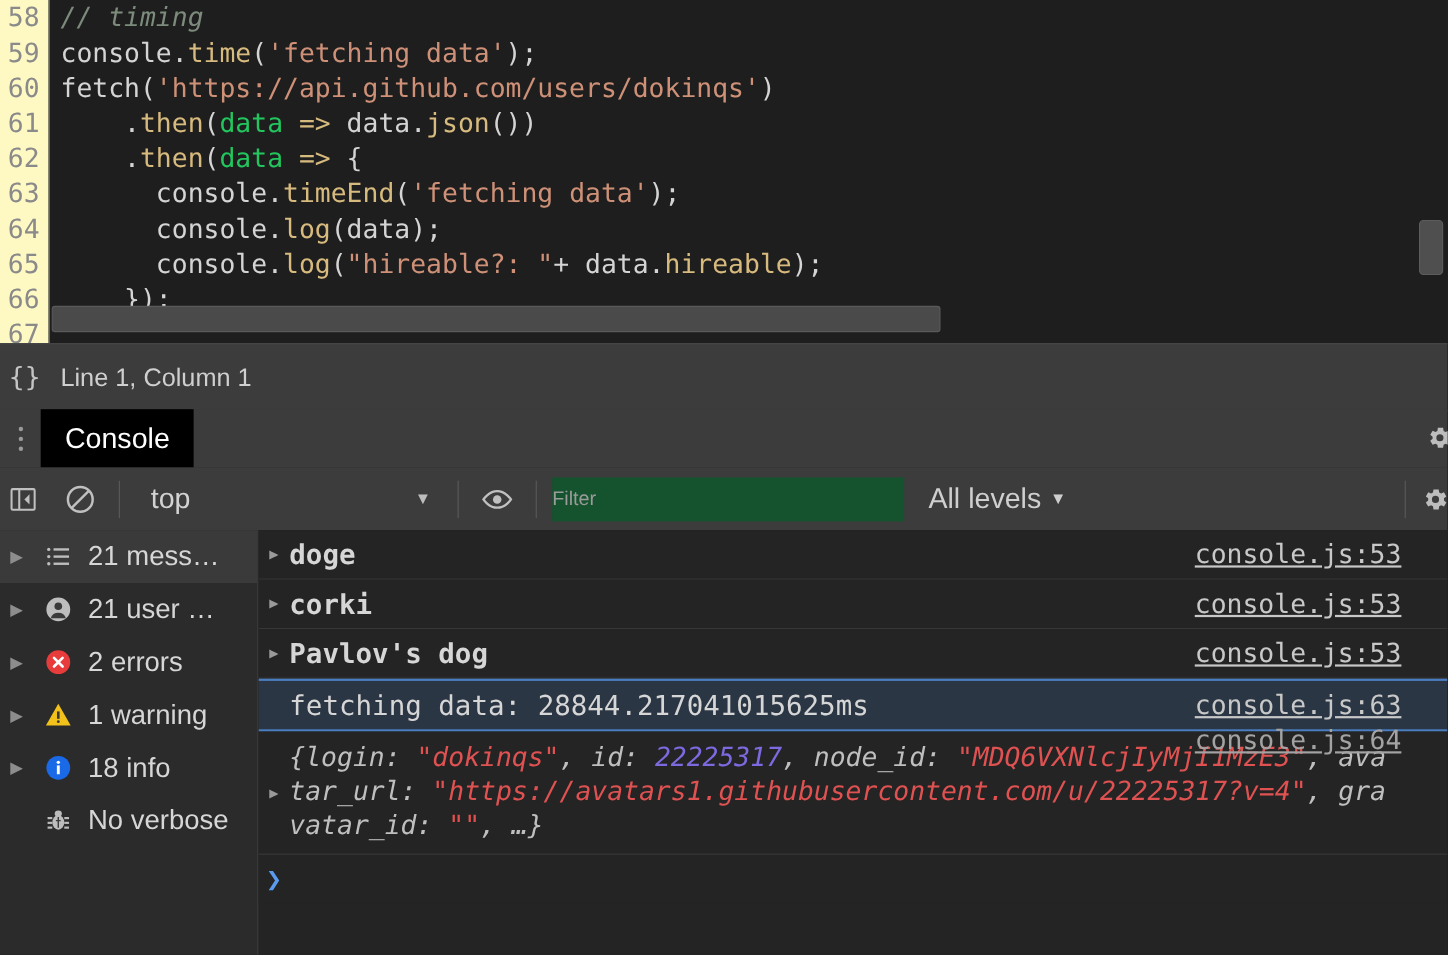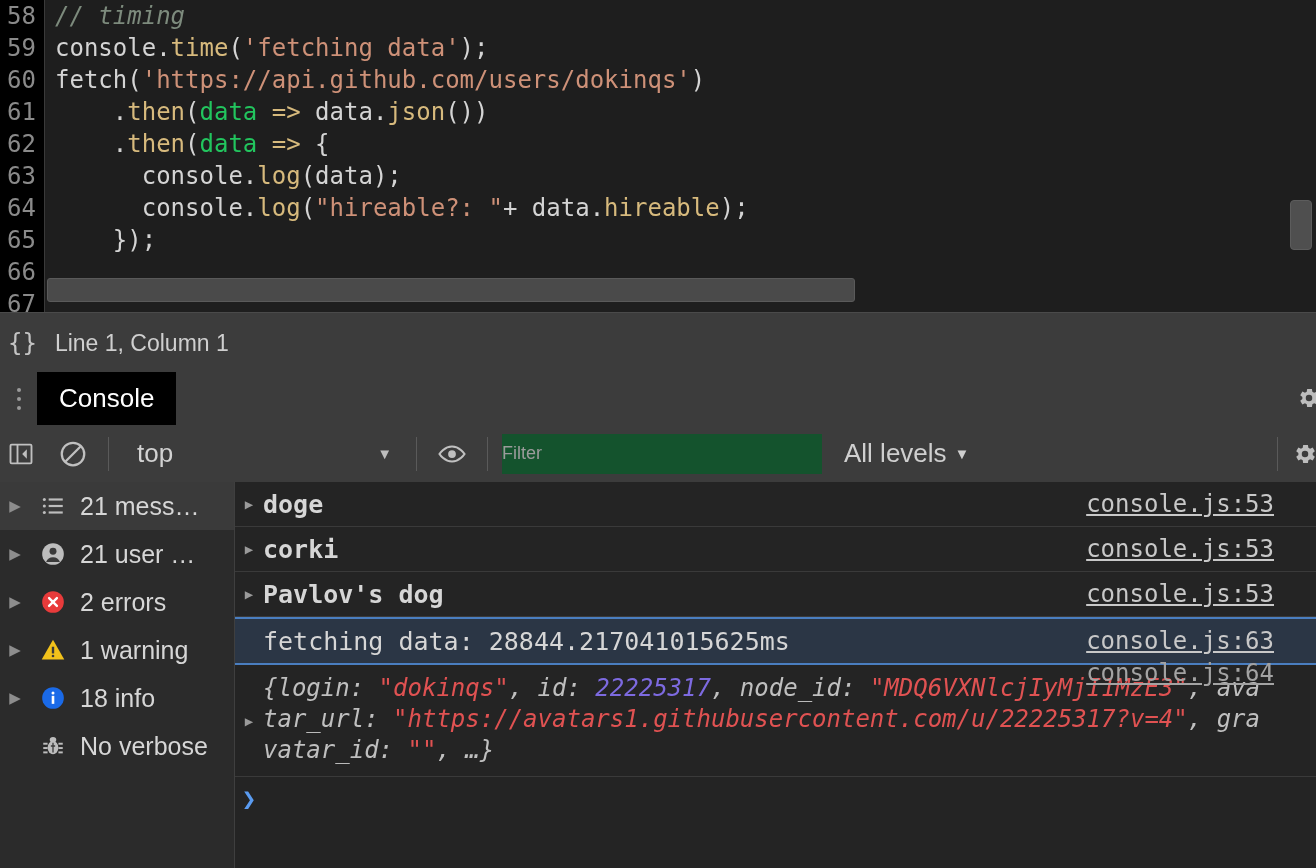--- a/index.html
+++ b/index.html
@@ -14,21 +14,21 @@
   }
   .app { position: relative; width: 1316px; height: 868px; }
 
   
   .editor {
     position: absolute; left: 0; top: 0; width: 1316px; height: 312px;
     background: #1e1e1e; overflow: hidden;
   }
   .gutter {
     position: absolute; left: 0; top: 0; width: 44px; height: 312px;
-    background: #000000; border-right: 1px solid #3a3a3a;
+    background: #fef9c3; border-right: 1px solid #3a3a3a;
   }
   .gutter .ln {
     height: 32px; line-height: 32px; text-align: right;
     padding-right: 8px; color: #8a8a8a;
     font-family: "DejaVu Sans Mono", monospace; font-size: 24px;
   }
   .codearea {
     position: absolute; left: 47px; top: 0; right: 0; height: 312px;
     font-family: "DejaVu Sans Mono", monospace; font-size: 24px;
   }
@@ -204,20 +204,21 @@
         <div class="ln">65</div>
         <div class="ln">66</div>
         <div class="ln">67</div>
       </div>
     <div class="codearea" id="codearea">
         <div class="cl"><span class="c-com">// timing</span></div>
         <div class="cl"><span class="c-pl">console</span><span class="c-pl">.</span><span class="c-fn">time</span><span class="c-pl">(</span><span class="c-str">'fetching data'</span><span class="c-pl">);</span></div>
         <div class="cl"><span class="c-pl">fetch</span><span class="c-pl">(</span><span class="c-str">'https://api.github.com/users/dokinqs'</span><span class="c-pl">)</span></div>
         <div class="cl"><span class="c-pl">    .</span><span class="c-fn">then</span><span class="c-pl">(</span><span class="c-par">data</span><span class="c-pl"> </span><span class="c-op">=&gt;</span><span class="c-pl"> data.</span><span class="c-fn">json</span><span class="c-pl">())</span></div>
         <div class="cl"><span class="c-pl">    .</span><span class="c-fn">then</span><span class="c-pl">(</span><span class="c-par">data</span><span class="c-pl"> </span><span class="c-op">=&gt;</span><span class="c-pl"> {</span></div>
+        <div class="cl"><span class="c-pl">      console.</span><span class="c-fn">timeEnd</span><span class="c-pl">(</span><span class="c-str">'fetching data'</span><span class="c-pl">);</span></div>
         <div class="cl"><span class="c-pl">      console.</span><span class="c-fn">log</span><span class="c-pl">(data);</span></div>
         <div class="cl"><span class="c-pl">      console.</span><span class="c-fn">log</span><span class="c-pl">(</span><span class="c-str">"hireable?: "</span><span class="c-pl">+ data.</span><span class="c-fn">hireable</span><span class="c-pl">);</span></div>
         <div class="cl"><span class="c-pl">    });</span></div>
         <div class="cl"><span class="c-pl"></span></div>
       </div>
     <div class="ed-hscroll"></div>
     <div class="ed-vscroll"></div>
   </div>
 
   <div class="statusbar">

